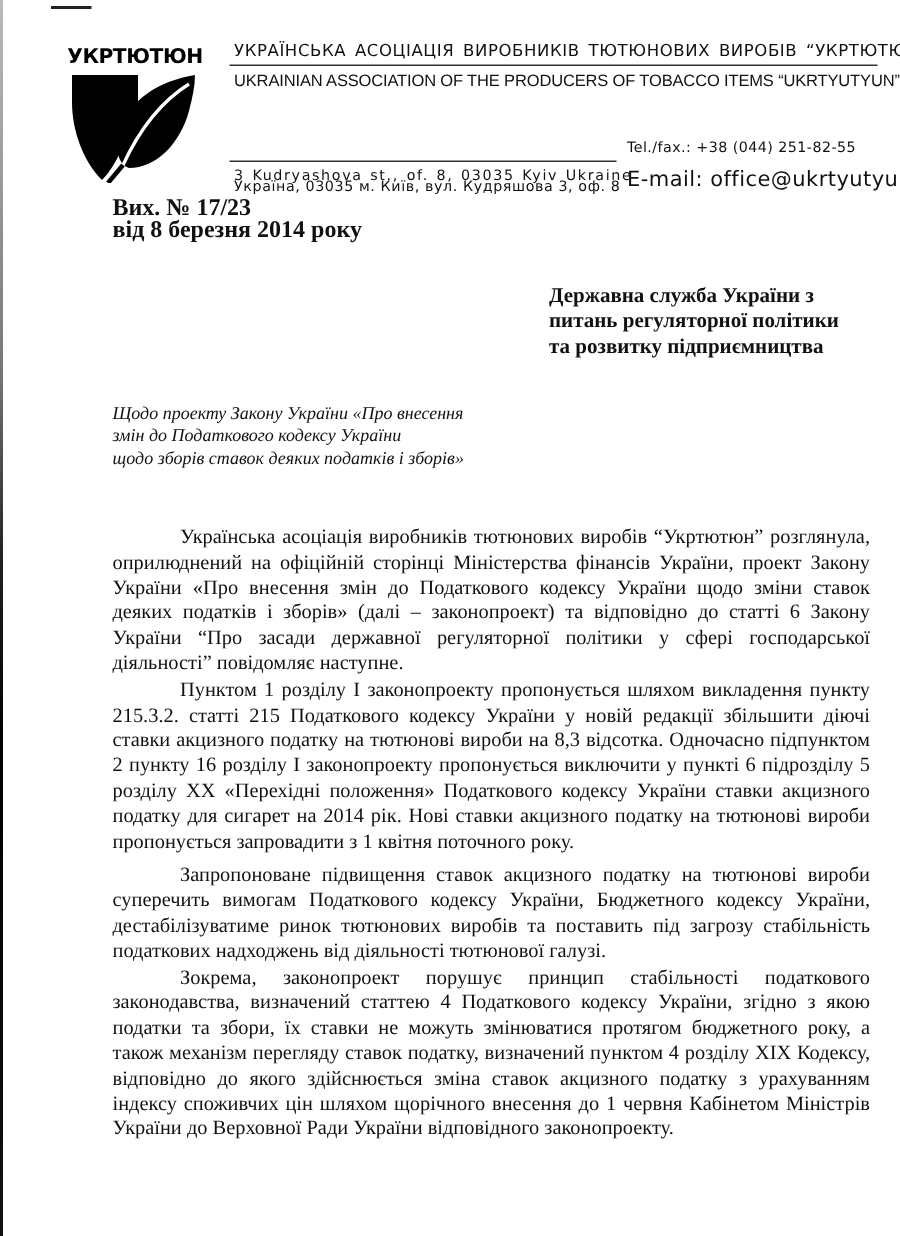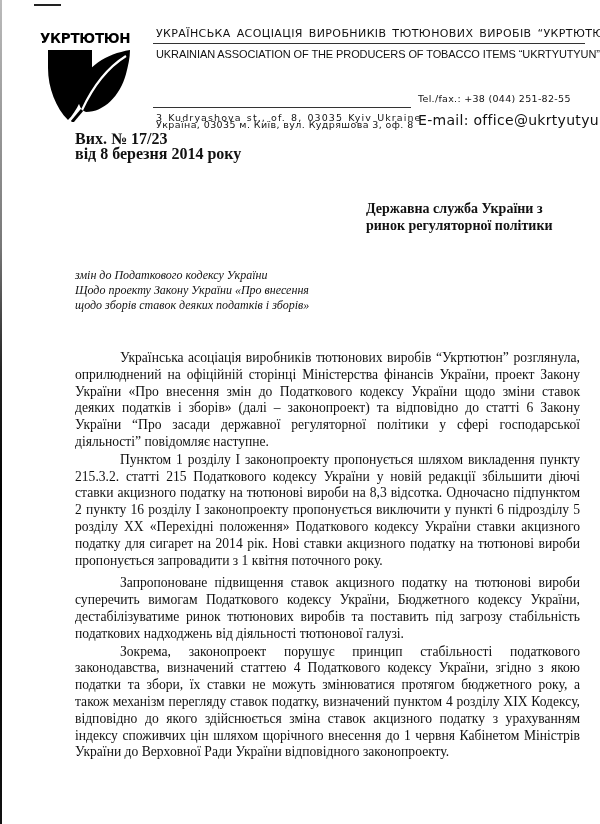--- a/index.html
+++ b/index.html
@@ -12,21 +12,21 @@
     position:absolute; left:0; top:0; width:2px; height:824px;
     background:linear-gradient(to bottom,#bbb 0%,#777 30%,#222 45%,#000 60%,#111 100%);
   }
   .scan-dash {
     position:absolute; left:34px; top:4px; width:27px; height:2px; background:#222;
   }
   .logo {
     position:absolute; left:40px; top:30px; width:100px; height:90px;
   }
   .logo-title {
-    position:absolute; left:0; top:0; width:100px; 
+    position:absolute; left:0; top:0; width:100px; text-align:center;
     font-family:"DejaVu Sans","Liberation Sans",sans-serif; font-weight:bold;
     font-size:13.5px; letter-spacing:-0.3px; color:#000;
   }
   .logo svg { position:absolute; left:6px; top:18px; }
 
   .org-ua {
     position:absolute; left:156px; top:27px; width:430px;
     font-family:"DejaVu Sans","Liberation Sans",sans-serif; font-size:11px;
     letter-spacing:0.4px; word-spacing:2px; color:#111; white-space:nowrap;
   }
@@ -56,21 +56,21 @@
     position:absolute; left:418px; top:112px;
     font-family:"DejaVu Sans","Liberation Sans",sans-serif; font-size:14px;
     letter-spacing:0.3px; color:#111; white-space:nowrap;
   }
   .ref {
     position:absolute; left:75px; top:131px; font-weight:bold; font-size:16px; line-height:15px;
   }
   .recipient {
     position:absolute; left:366px; top:173px; font-weight:bold; font-size:14px; line-height:17px;
   }
-  .recipient .r2 { margin-top:27px; }
+  .recipient .r2 { margin-top:16px; }
   .subject {
     position:absolute; left:75px; top:268px; font-style:italic; font-size:12px; line-height:15px;
   }
   .body-text {
     position:absolute; left:75px; top:350px; width:505px;
     font-size:13.6px; line-height:16.8px; text-align:justify;
   }
   .body-text p { margin:0 0 6px 0; text-indent:45px; }
   .body-text p.tight { margin-bottom:1px; }
 </style>
@@ -102,26 +102,27 @@
 <div class="tel">Tel./fax.: +38 (044) 251-82-55</div>
 <div class="email">E-mail: office@ukrtyutyun.com</div>
 
 <div class="ref">
   <div>Вих. № 17/23</div>
   <div>від 8 березня 2014 року</div>
 </div>
 
 <div class="recipient">
   <div class="r2">Державна служба України з</div>
-  <div>ринок регуляторної політики</div>
+  <div>питань регуляторної політики</div>
+  <div>та розвитку підприємництва</div>
 </div>
 
 <div class="subject">
+  <div>Щодо проекту Закону України «Про внесення</div>
   <div>змін до Податкового кодексу України</div>
-  <div>Щодо проекту Закону України «Про внесення</div>
   <div>щодо зборів ставок деяких податків і зборів»</div>
 </div>
 
 <div class="body-text">
   <p class="tight">Українська асоціація виробників тютюнових виробів “Укртютюн” розглянула, оприлюднений на офіційній сторінці Міністерства фінансів України, проект Закону України «Про внесення змін до Податкового кодексу України щодо зміни ставок деяких податків і зборів» (далі – законопроект) та відповідно до статті 6 Закону України “Про засади державної регуляторної політики у сфері господарської діяльності” повідомляє наступне.</p>
   <p>Пунктом 1 розділу І законопроекту пропонується шляхом викладення пункту 215.3.2. статті 215 Податкового кодексу України у новій редакції збільшити діючі ставки акцизного податку на тютюнові вироби на 8,3 відсотка. Одночасно підпунктом 2 пункту 16 розділу І законопроекту пропонується виключити у пункті 6 підрозділу 5 розділу XX «Перехідні положення» Податкового кодексу України ставки акцизного податку для сигарет на 2014 рік. Нові ставки акцизного податку на тютюнові вироби пропонується запровадити з 1 квітня поточного року.</p>
   <p class="tight">Запропоноване підвищення ставок акцизного податку на тютюнові вироби суперечить вимогам Податкового кодексу України, Бюджетного кодексу України, дестабілізуватиме ринок тютюнових виробів та поставить під загрозу стабільність податкових надходжень від діяльності тютюнової галузі.</p>
   <p>Зокрема, законопроект порушує принцип стабільності податкового законодавства, визначений статтею 4 Податкового кодексу України, згідно з якою податки та збори, їх ставки не можуть змінюватися протягом бюджетного року, а також механізм перегляду ставок податку, визначений пунктом 4 розділу XIX Кодексу, відповідно до якого здійснюється зміна ставок акцизного податку з урахуванням індексу споживчих цін шляхом щорічного внесення до 1 червня Кабінетом Міністрів України до Верховної Ради України відповідного законопроекту.</p>
 </div>
 

